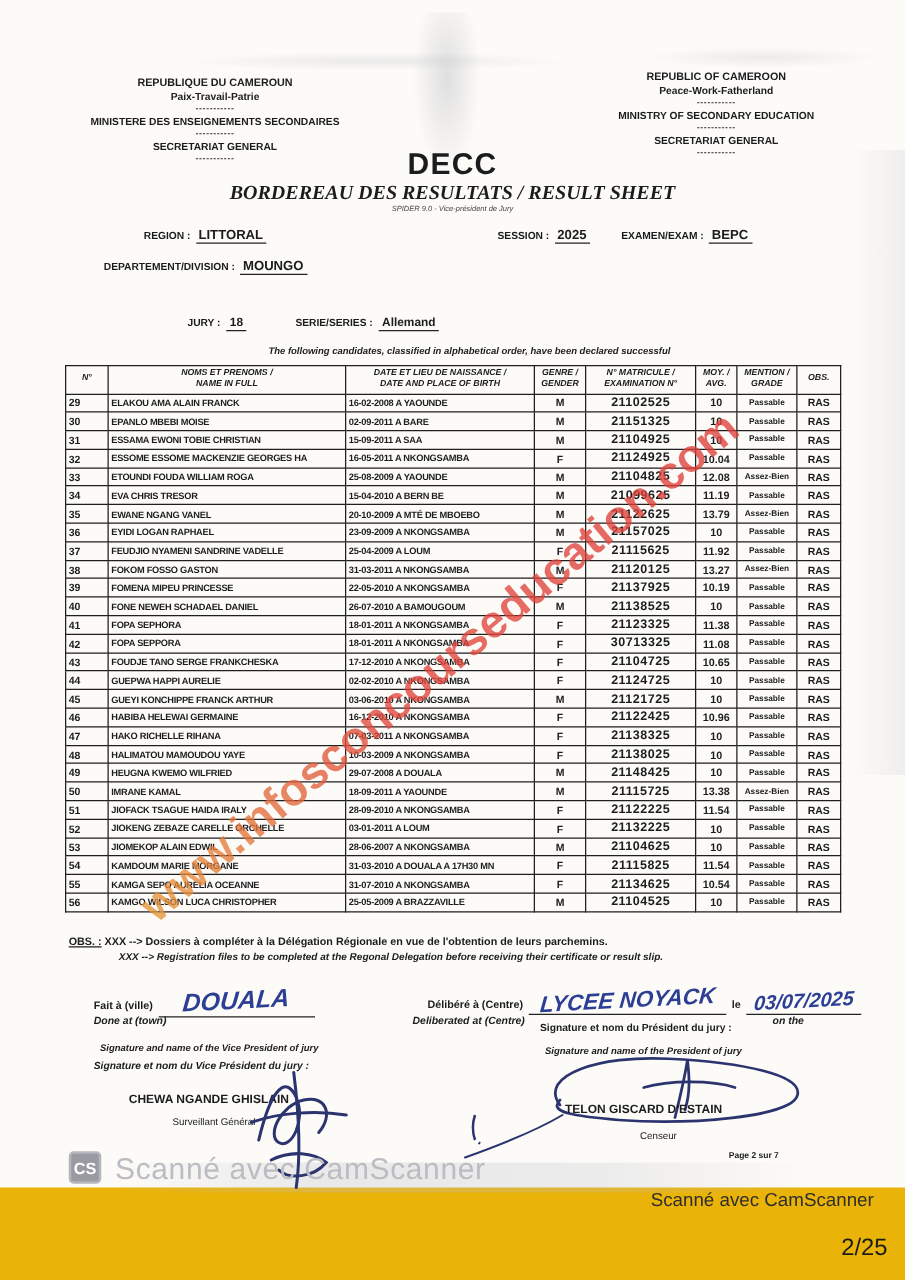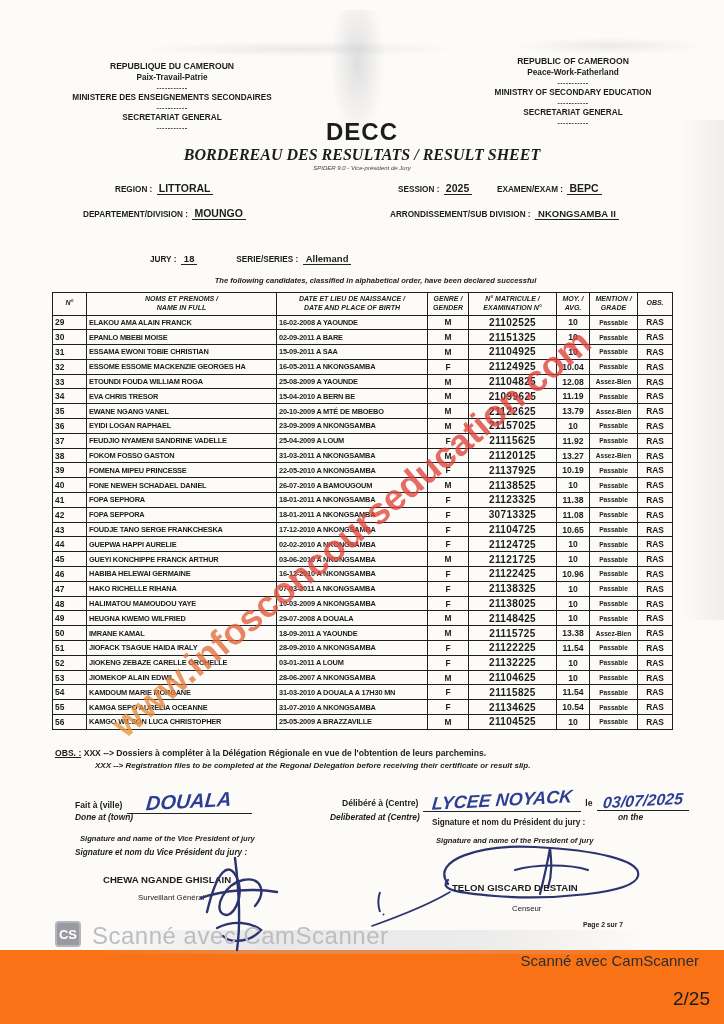--- a/index.html
+++ b/index.html
@@ -1,17 +1,17 @@
 <!DOCTYPE html>
 <html><head>
 <meta charset="utf-8">
 <style>
   html,body{margin:0;padding:0;}
   body{width:724px;height:1024px;background:#ffffff;font-family:"Liberation Sans",sans-serif;color:#1c1c1e;}
-  .page{position:relative;width:724px;height:1024px;overflow:hidden;background:#f97316;}
+  .page{position:relative;width:724px;height:1024px;overflow:hidden;background:#eab308;}
   .scan{position:absolute;left:0;top:0;width:724px;height:950px;background:#fcfbf8;}
   .smudge{position:absolute;pointer-events:none;}
 
   
   .inst{position:absolute;text-align:center;font-weight:bold;line-height:1.45;}
   .inst .l1{font-size:8.6px;}
   .inst .l2{font-size:8.2px;}
   .inst .sep{font-size:7px;letter-spacing:.5px;color:#3a3a3a;line-height:1.1;}
   .inst-left{left:62px;top:60px;width:220px;}
   .inst-right{left:468px;top:55px;width:210px;}
@@ -115,24 +115,20 @@
       <span class="lbl">SESSION :</span>
       <span class="val">2025</span>
     </div>
     <div class="info-line" style="left:497px;top:178px;">
       <span class="lbl">EXAMEN/EXAM :</span>
       <span class="val">BEPC</span>
     </div>
     <div class="info-line" style="left:83px;top:203px;">
       <span class="lbl">DEPARTEMENT/DIVISION :</span>
       <span class="val">MOUNGO</span>
-    </div>
-    <div class="info-line" style="left:390px;top:203px;">
-      <span class="lbl">ARRONDISSEMENT/SUB DIVISION :</span>
-      <span class="val-sm">NKONGSAMBA II</span>
     </div>
     <div class="info-line" style="left:150px;top:248px;">
       <span class="lbl">JURY :</span>
       <span class="val-sm">18</span>
       <span style="display:inline-block;width:30px;"></span>
       <span class="lbl">SERIE/SERIES :</span>
       <span class="val-sm" style="font-weight:bold;">Allemand</span>
     </div>
 
     <div class="notice-en">The following candidates, classified in alphabetical order, have been declared successful</div>

